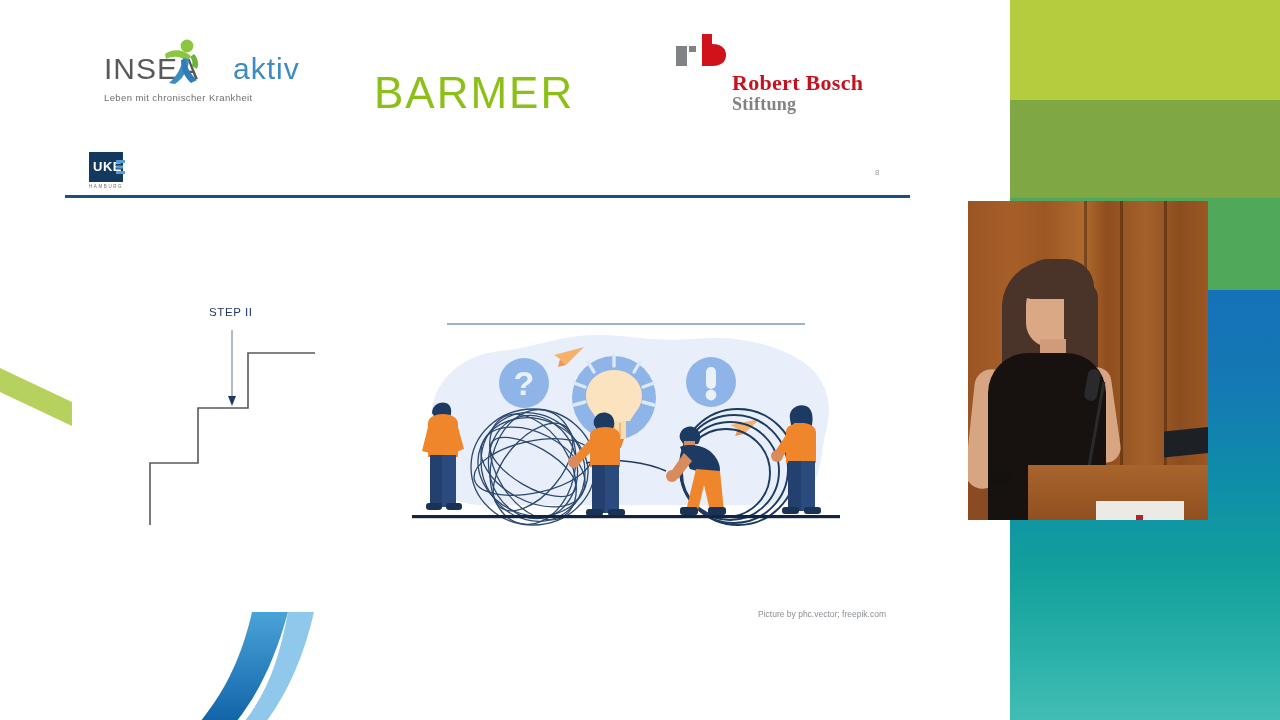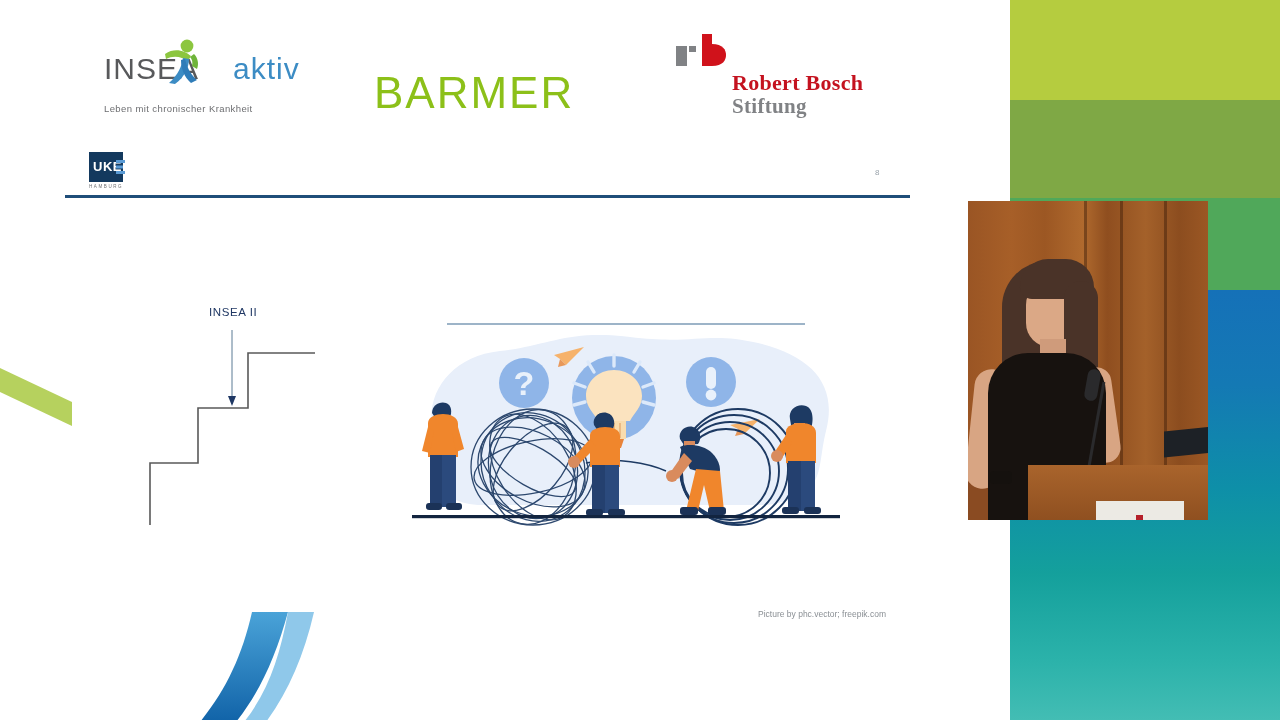--- a/index.html
+++ b/index.html
@@ -13,32 +13,32 @@
   
   #slide { position:absolute; left:0; top:0; width:1010px; height:720px; background:#fff; overflow:hidden; }
 
   
   .logo-row { position:absolute; left:0; top:0; width:1010px; height:150px; }
 
   .insea-logo { position:absolute; left:104px; top:52px; width:180px; height:62px; }
   .insea-word { font-family:"Liberation Sans", sans-serif; font-size:30px; letter-spacing:1px;
     color:#58595b; font-weight:400; line-height:34px; }
   .insea-aktiv { color:#3c8cc4; }
-  .insea-tag { font-size:9.5px; color:#6d6e71; letter-spacing:.4px; margin-top:17px; }
+  .insea-tag { font-size:9.5px; color:#6d6e71; letter-spacing:.4px; margin-top:6px; }
   .insea-figure { position:absolute; left:57px; top:-14px; width:40px; height:46px; }
 
   .barmer-logo { position:absolute; left:374px; top:68px; font-size:44px; font-weight:normal;
     letter-spacing:2px; color:#8cc019; font-family:"Liberation Sans", sans-serif; }
 
   .rbs-logo { position:absolute; left:676px; top:34px; width:220px; height:90px; }
   .rbs-mark { position:absolute; left:0; top:0; width:54px; height:40px; }
   .rbs-t1 { position:absolute; left:56px; top:36px; font-family:"Liberation Serif", serif;
     font-size:22px; font-weight:bold; color:#c4121f; letter-spacing:.3px; }
   .rbs-t2 { position:absolute; left:56px; top:60px; font-family:"Liberation Serif", serif;
-    font-size:21px; font-weight:bold; color:#808285; letter-spacing:.3px; }
+    font-size:18px; font-weight:bold; color:#808285; letter-spacing:.3px; }
 
   
   .uke-logo { position:absolute; left:89px; top:152px; width:42px; height:40px; }
   .uke-box { width:34px; height:30px; background:#13395e; position:relative; }
   .uke-text { position:absolute; left:4px; top:7px; color:#fff; font-size:13px; font-weight:bold;
     letter-spacing:.5px; font-family:"Liberation Sans", sans-serif; }
   .uke-sub { font-size:4.5px; color:#6d6e71; letter-spacing:1.6px; margin-top:2px; }
   .page-num { position:absolute; left:875px; top:168px; font-size:8px; color:#9aa3ab; }
   .head-rule { position:absolute; left:65px; top:195px; width:845px; height:2.5px; background:#1f4e79; }
 
@@ -163,21 +163,21 @@
           <rect x="0" y="5.5" width="7" height="3" fill="#5a9bd5"></rect>
           <rect x="0" y="11" width="9" height="3" fill="#5a9bd5"></rect>
         </svg>
       </div>
       <div class="uke-sub">HAMBURG</div>
     </div>
 
     <div class="page-num">8</div>
     <div class="head-rule"></div>
 
-    <div class="step-label">INSEA II</div>
+    <div class="step-label">STEP II</div>
     <svg class="stairs" viewBox="0 0 190 200">
       <path d="M10 195 L10 133 L58 133 L58 78 L108 78 L108 23 L175 23" fill="none" stroke="#595959" stroke-width="1.6"></path>
       <line x1="92" y1="-18" x2="92" y2="68" stroke="#5b7a94" stroke-width="1"></line>
       <path d="M88 66 L96 66 L92 76 Z" fill="#1f3864"></path>
     </svg>
 
     <div class="title-rule"></div>
 
     <svg class="illus" viewBox="0 0 440 205">
 

